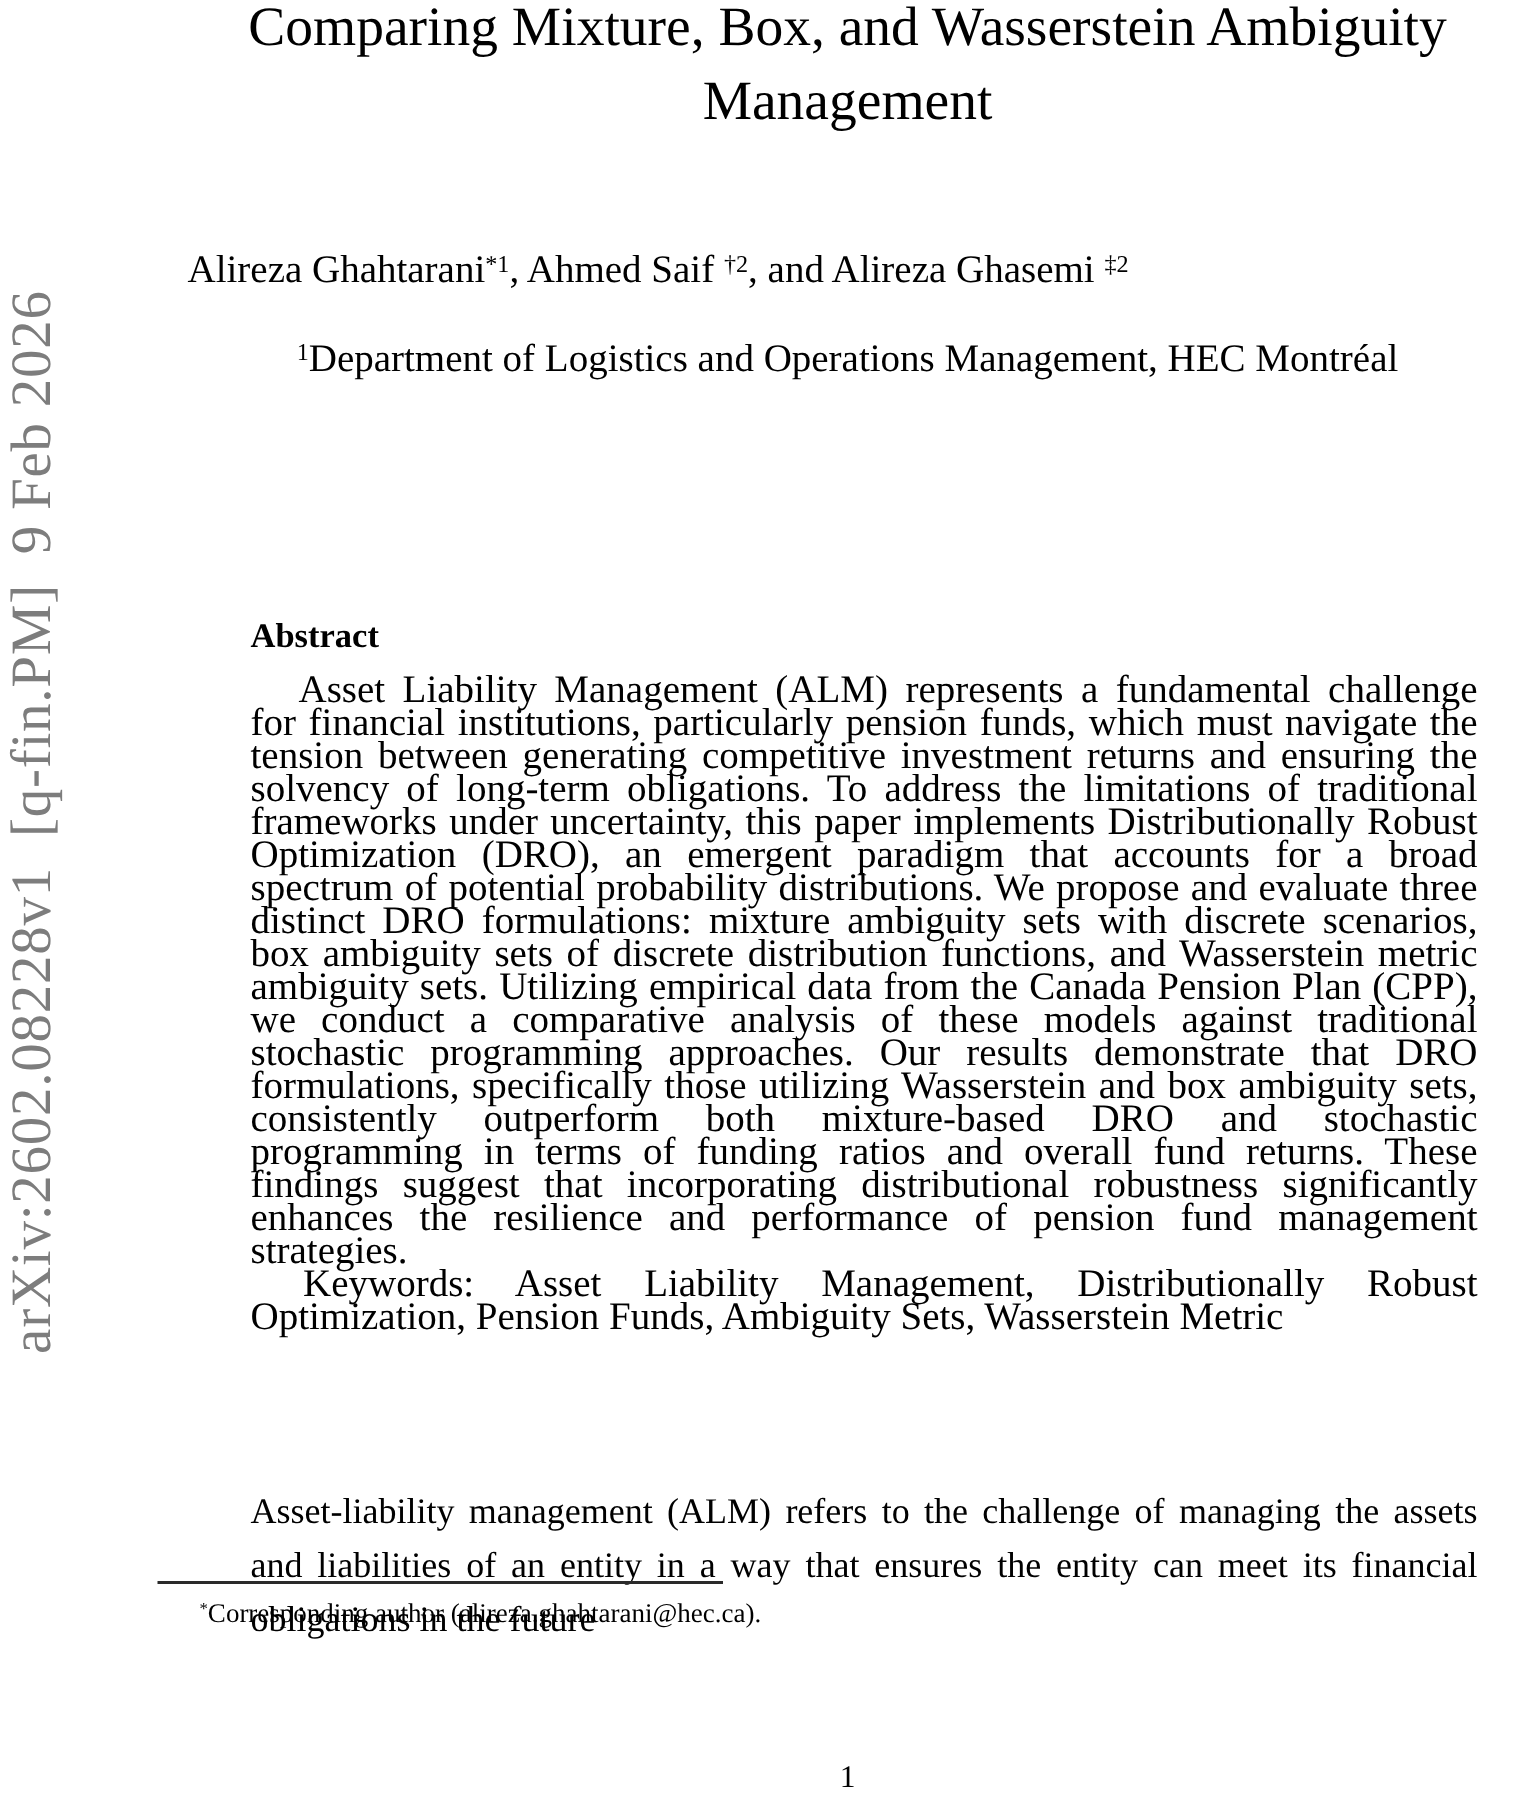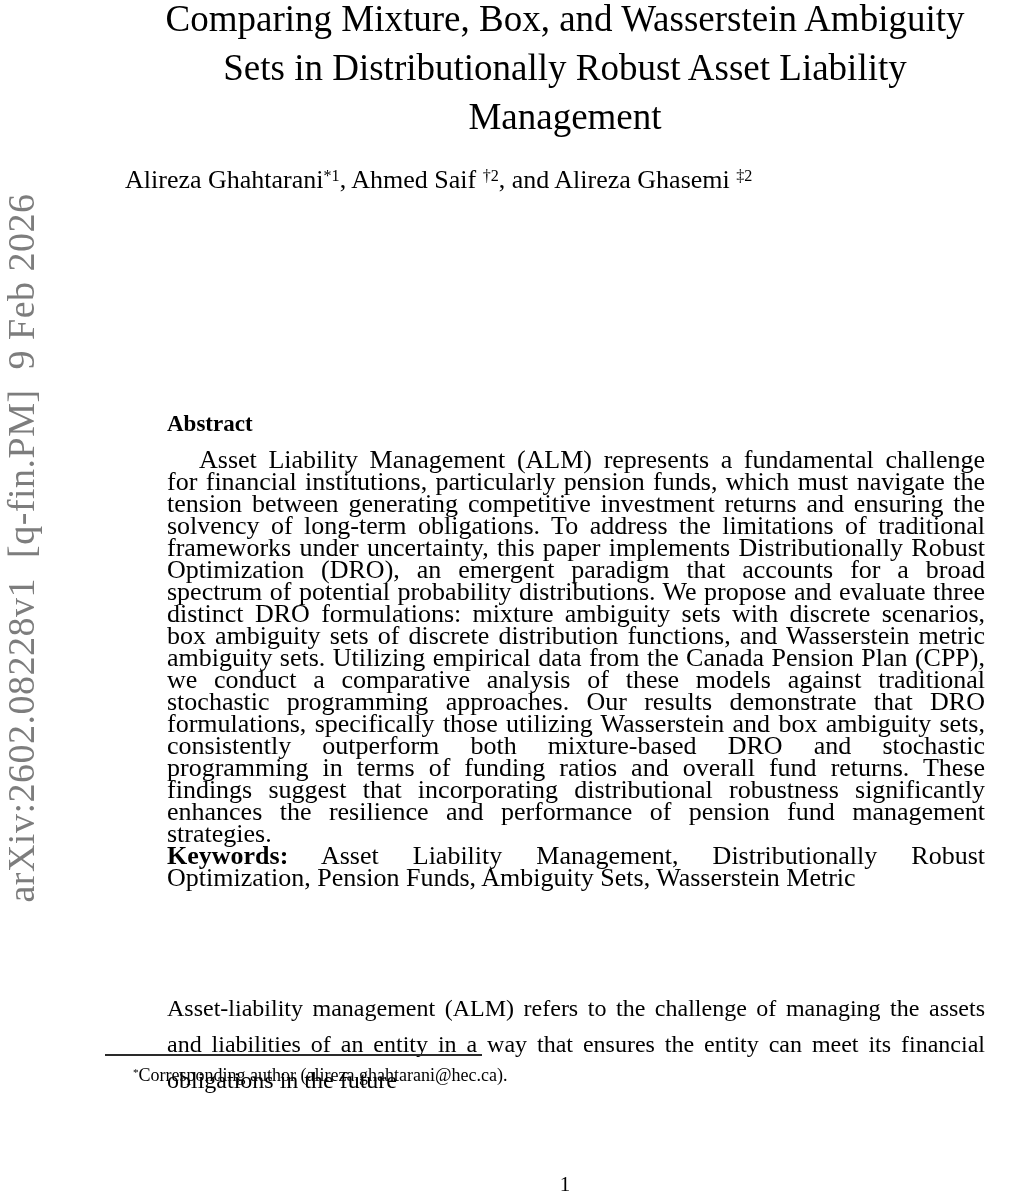--- a/index.html
+++ b/index.html
@@ -67,21 +67,21 @@
     line-height: 22px;
     text-align: justify;
   }
   .abstract-text {
     margin: 0;
     text-indent: 32px;
     hyphens: auto;
     -webkit-hyphens: auto;
   }
   .keywords-line { margin: 0; }
-  .kw-label { font-weight: bold; }
+  .kw-label { font-weight: normal; margin-left: 35px; }
   .section-heading {
     left: 167px; top: 928px; width: 818px;
     margin: 0;
     font-size: 31px;
     font-weight: bold;
     line-height: 36px;
   }
   .sec-num { margin-right: 30px; }
   .intro-text {
     left: 167px; top: 990px; width: 818px;
@@ -112,27 +112,27 @@
 </style>
 </head>
 <body>
 
 <div class="page">
 
   <div class="watermark">arXiv:2602.08228v1  [q-fin.PM]  9 Feb 2026</div>
 
   <h1 class="paper-title content-block">
       <span class="title-line">Comparing Mixture, Box, and Wasserstein Ambiguity</span>
-      <span class="title-line">Sets in Distributionally Robust Asset Liability</span>
       <span class="title-line">Management</span>
     </h1>
 
   <div class="authors content-block"><span>Alireza Ghahtarani</span><sup class="marker">*1</sup><span>, </span><span>Ahmed Saif </span><sup class="marker">†2</sup><span>, and </span><span>Alireza Ghasemi </span><sup class="marker">‡2</sup></div>
 
   <div class="affiliations content-block">
+    <div class="affiliation"><sup class="marker">1</sup><span>Department of Logistics and Operations Management, HEC Montréal</span></div>
   </div>
 
   <div class="abstract-heading content-block">Abstract</div>
 
   <div class="abstract-block content-block">
     <p class="abstract-text">Asset Liability Management (ALM) represents a fundamental challenge for financial institutions, particularly pension funds, which must navigate the tension between generating competitive investment returns and ensuring the solvency of long-term obligations. To address the limitations of traditional frameworks under uncertainty, this paper implements Distributionally Robust Optimization (DRO), an emergent paradigm that accounts for a broad spectrum of potential probability distributions. We propose and evaluate three distinct DRO formulations: mixture ambiguity sets with discrete scenarios, box ambiguity sets of discrete distribution functions, and Wasserstein metric ambiguity sets. Utilizing empirical data from the Canada Pension Plan (CPP), we conduct a comparative analysis of these models against traditional stochastic programming approaches. Our results demonstrate that DRO formulations, specifically those utilizing Wasserstein and box ambiguity sets, consistently outperform both mixture-based DRO and stochastic programming in terms of funding ratios and overall fund returns. These findings suggest that incorporating distributional robustness significantly enhances the resilience and performance of pension fund management strategies.</p>
     <p class="keywords-line"><span class="kw-label">Keywords:</span> <span>Asset Liability Management, Distributionally Robust Optimization, Pension Funds, Ambiguity Sets, Wasserstein Metric</span></p>
   </div>
 
 

